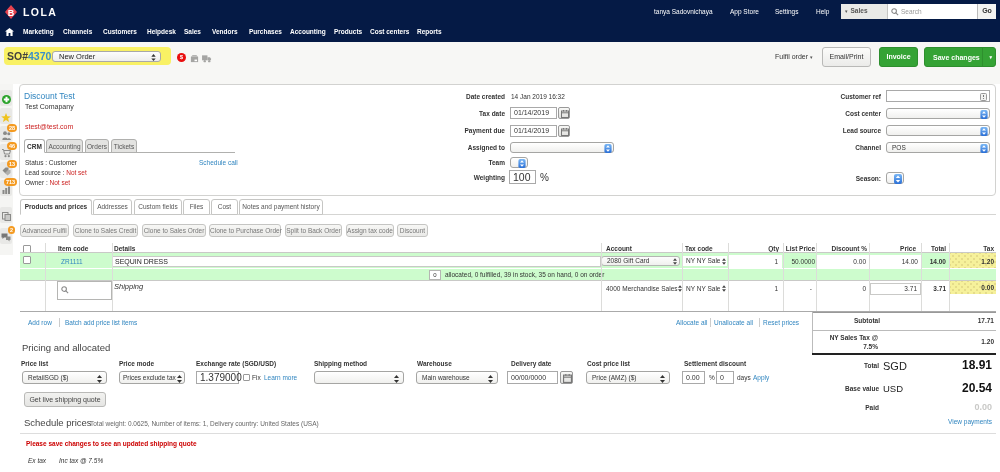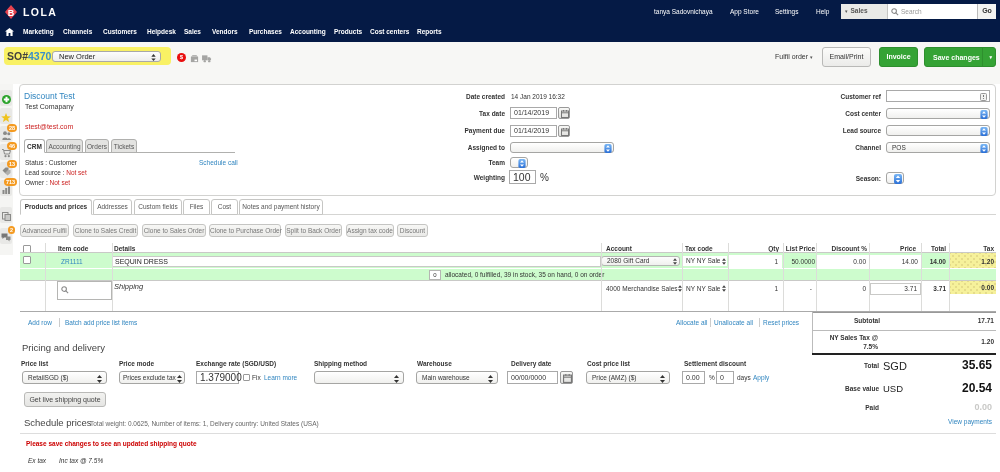--- a/index.html
+++ b/index.html
@@ -372,29 +372,29 @@
   <div class="abs" style="left:812px;top:312px;width:1px;height:42px;background:#bbb;"></div>
   <div class="lbl" style="left:780px;top:317px;width:100px;">Subtotal</div>
   <div class="num" style="left:894px;top:317px;width:100px;font-weight:bold;">17.71</div>
   <div class="abs" style="left:812px;top:330px;width:184px;height:1px;background:#bbb;"></div>
   <div class="lbl" style="left:778px;top:334px;width:100px;">NY Sales Tax @</div>
   <div class="lbl" style="left:778px;top:343px;width:100px;">7.5%</div>
   <div class="num" style="left:894px;top:338px;width:100px;font-weight:bold;">1.20</div>
   <div class="abs" style="left:812px;top:353px;width:184px;height:2px;background:#222;"></div>
   <div class="lbl" style="left:779px;top:362px;width:100px;">Total</div>
   <div class="abs" style="left:883px;top:360px;font-size:11px;color:#222;">SGD</div>
-  <div class="abs" style="left:892px;top:358px;width:100px;font-size:12px;font-weight:bold;color:#111;text-align:right;">35.65</div>
+  <div class="abs" style="left:892px;top:358px;width:100px;font-size:12px;font-weight:bold;color:#111;text-align:right;">18.91</div>
   <div class="lbl" style="left:779px;top:385px;width:100px;">Base value</div>
   <div class="abs" style="left:883px;top:383px;font-size:9.5px;color:#222;">USD</div>
   <div class="abs" style="left:892px;top:381px;width:100px;font-size:12px;font-weight:bold;color:#111;text-align:right;">20.54</div>
   <div class="lbl" style="left:779px;top:404px;width:100px;">Paid</div>
   <div class="abs" style="left:892px;top:402px;width:100px;font-size:9px;font-weight:bold;color:#c9c9c7;text-align:right;">0.00</div>
   <div class="abs" style="left:892px;top:418px;width:100px;font-size:6.5px;text-align:right;"><a class="lnk">View payments</a></div>
 
-  <div class="abs" style="left:22px;top:342px;font-size:9.5px;color:#444;">Pricing and delivery</div>
+  <div class="abs" style="left:22px;top:342px;font-size:9.5px;color:#444;">Pricing and allocated</div>
   <div class="lbl" style="left:21px;top:360px;text-align:left;">Price list</div>
   <div class="msel" style="left:22px;top:371px;width:85px;height:13px;line-height:11px;padding-left:5px;">RetailSGD ($)
     <svg style="position:absolute;right:4px;top:2.5px;" width="5" height="8" viewBox="0 0 5 8">
         <path d="M2.5 0 L5 3 H0 Z" fill="#333"></path>
         <path d="M2.5 8 L0 5 H5 Z" fill="#333"></path>
       </svg>
   </div>
   <div class="lbl" style="left:119px;top:360px;text-align:left;">Price mode</div>
   <div class="msel" style="left:119px;top:371px;width:66px;height:13px;line-height:11px;padding-left:3px;">Prices exclude tax
     <svg style="position:absolute;right:2px;top:2.5px;" width="5" height="8" viewBox="0 0 5 8">

